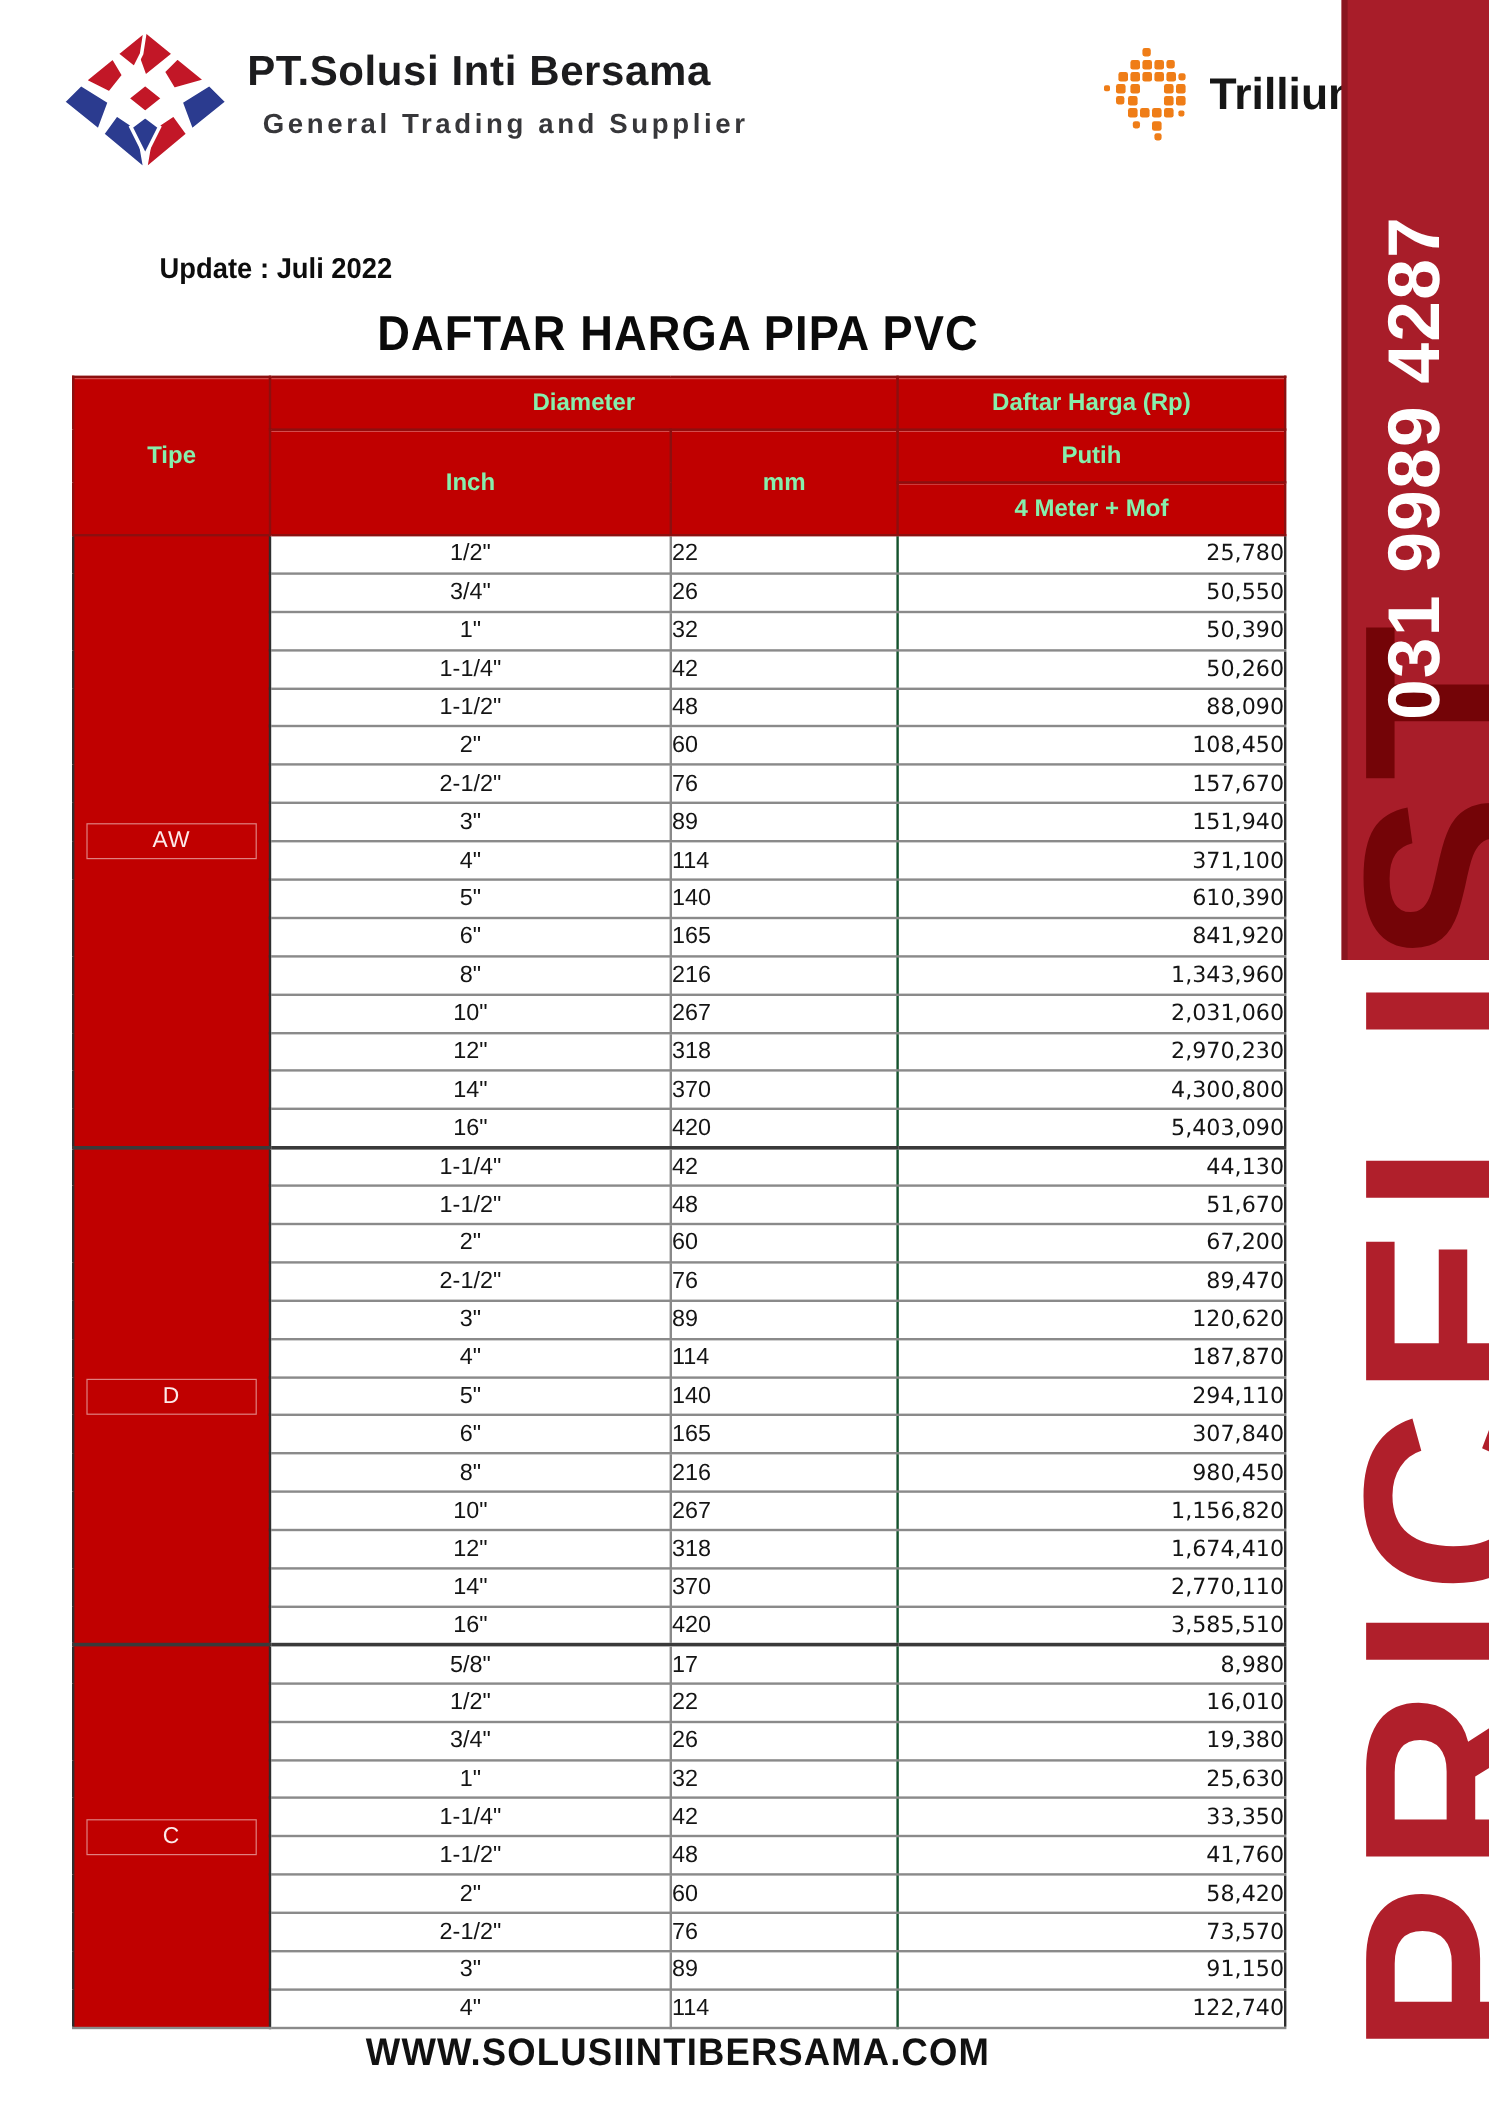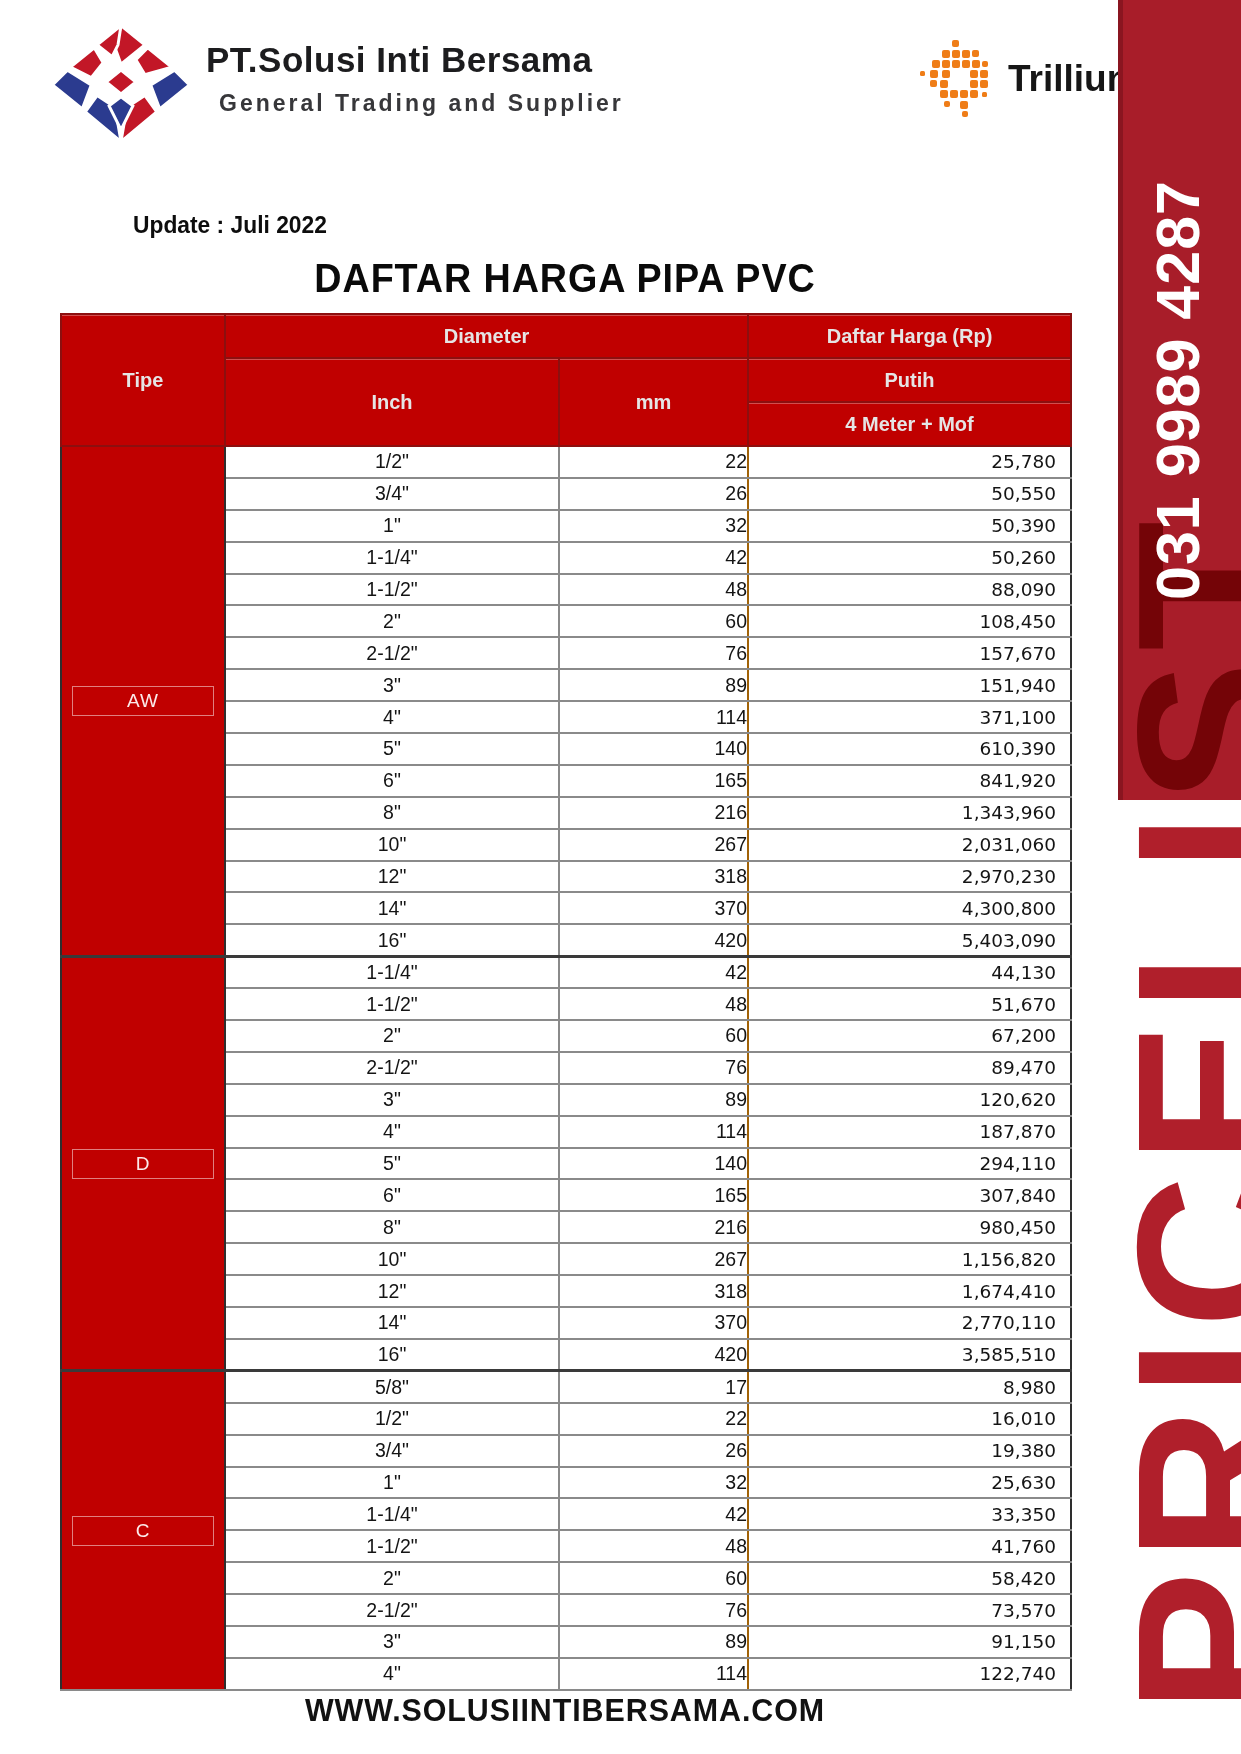--- a/index.html
+++ b/index.html
@@ -41,31 +41,31 @@
 
   
   table.price-table { position:absolute; left:60px; top:313px; width:1010px;
                border-collapse:collapse; table-layout:fixed; z-index:1;
                border:2px solid #2e2e2e; }
   .price-table col.c-tipe  { width:164px; }
   .price-table col.c-inch  { width:334px; }
   .price-table col.c-mm    { width:189px; }
   .price-table col.c-price { width:323px; }
 
-  .price-table thead td { background:#c00000; color:#e5e5e5; font-weight:700;
+  .price-table thead td { background:#c00000; color:#86efac; font-weight:700;
                font-size:20px; text-align:center; height:44px;
                border:2px solid #8c0f0f;
                box-shadow:inset 0 1px 0 rgba(255,255,255,0.30); }
   .price-table thead { border-bottom:2px solid #262626; }
 
   .price-table tbody td { background:#ffffff; color:#141414; font-size:19.5px;
                height:31.9px; border-bottom:2px solid #8a8a8a; vertical-align:middle; }
   .price-table tbody td.cell-inch { text-align:center; border-right:2px solid #8a8a8a; }
-  .price-table tbody td.cell-mm   { text-align:right; border-right:2px solid #a16207; }
-  .price-table tbody td.cell-price{ text-align:right; padding-right:14px;
+  .price-table tbody td.cell-mm   { text-align:left; border-right:2px solid #14532d; }
+  .price-table tbody td.cell-price{ text-align:right; 
                font-family:"DejaVu Sans","Liberation Sans",sans-serif; font-size:18.5px; }
   .price-table tbody td.tipe-cell { background:#c00000; border-right:2px solid #2e2e2e;
                text-align:center; vertical-align:middle; }
   .price-table tbody tr.section-start td { border-top:3px solid #3a3a3a; }
   .tipe-label { display:inline-block; width:88%; padding:3px 0;
                 border:1px solid rgba(255,255,255,0.5); color:#fceaea;
                 font-size:19px; font-weight:400; letter-spacing:1px; }
 
   
   .footer-site { position:absolute; left:60px; top:1692px; width:1010px; text-align:center;

